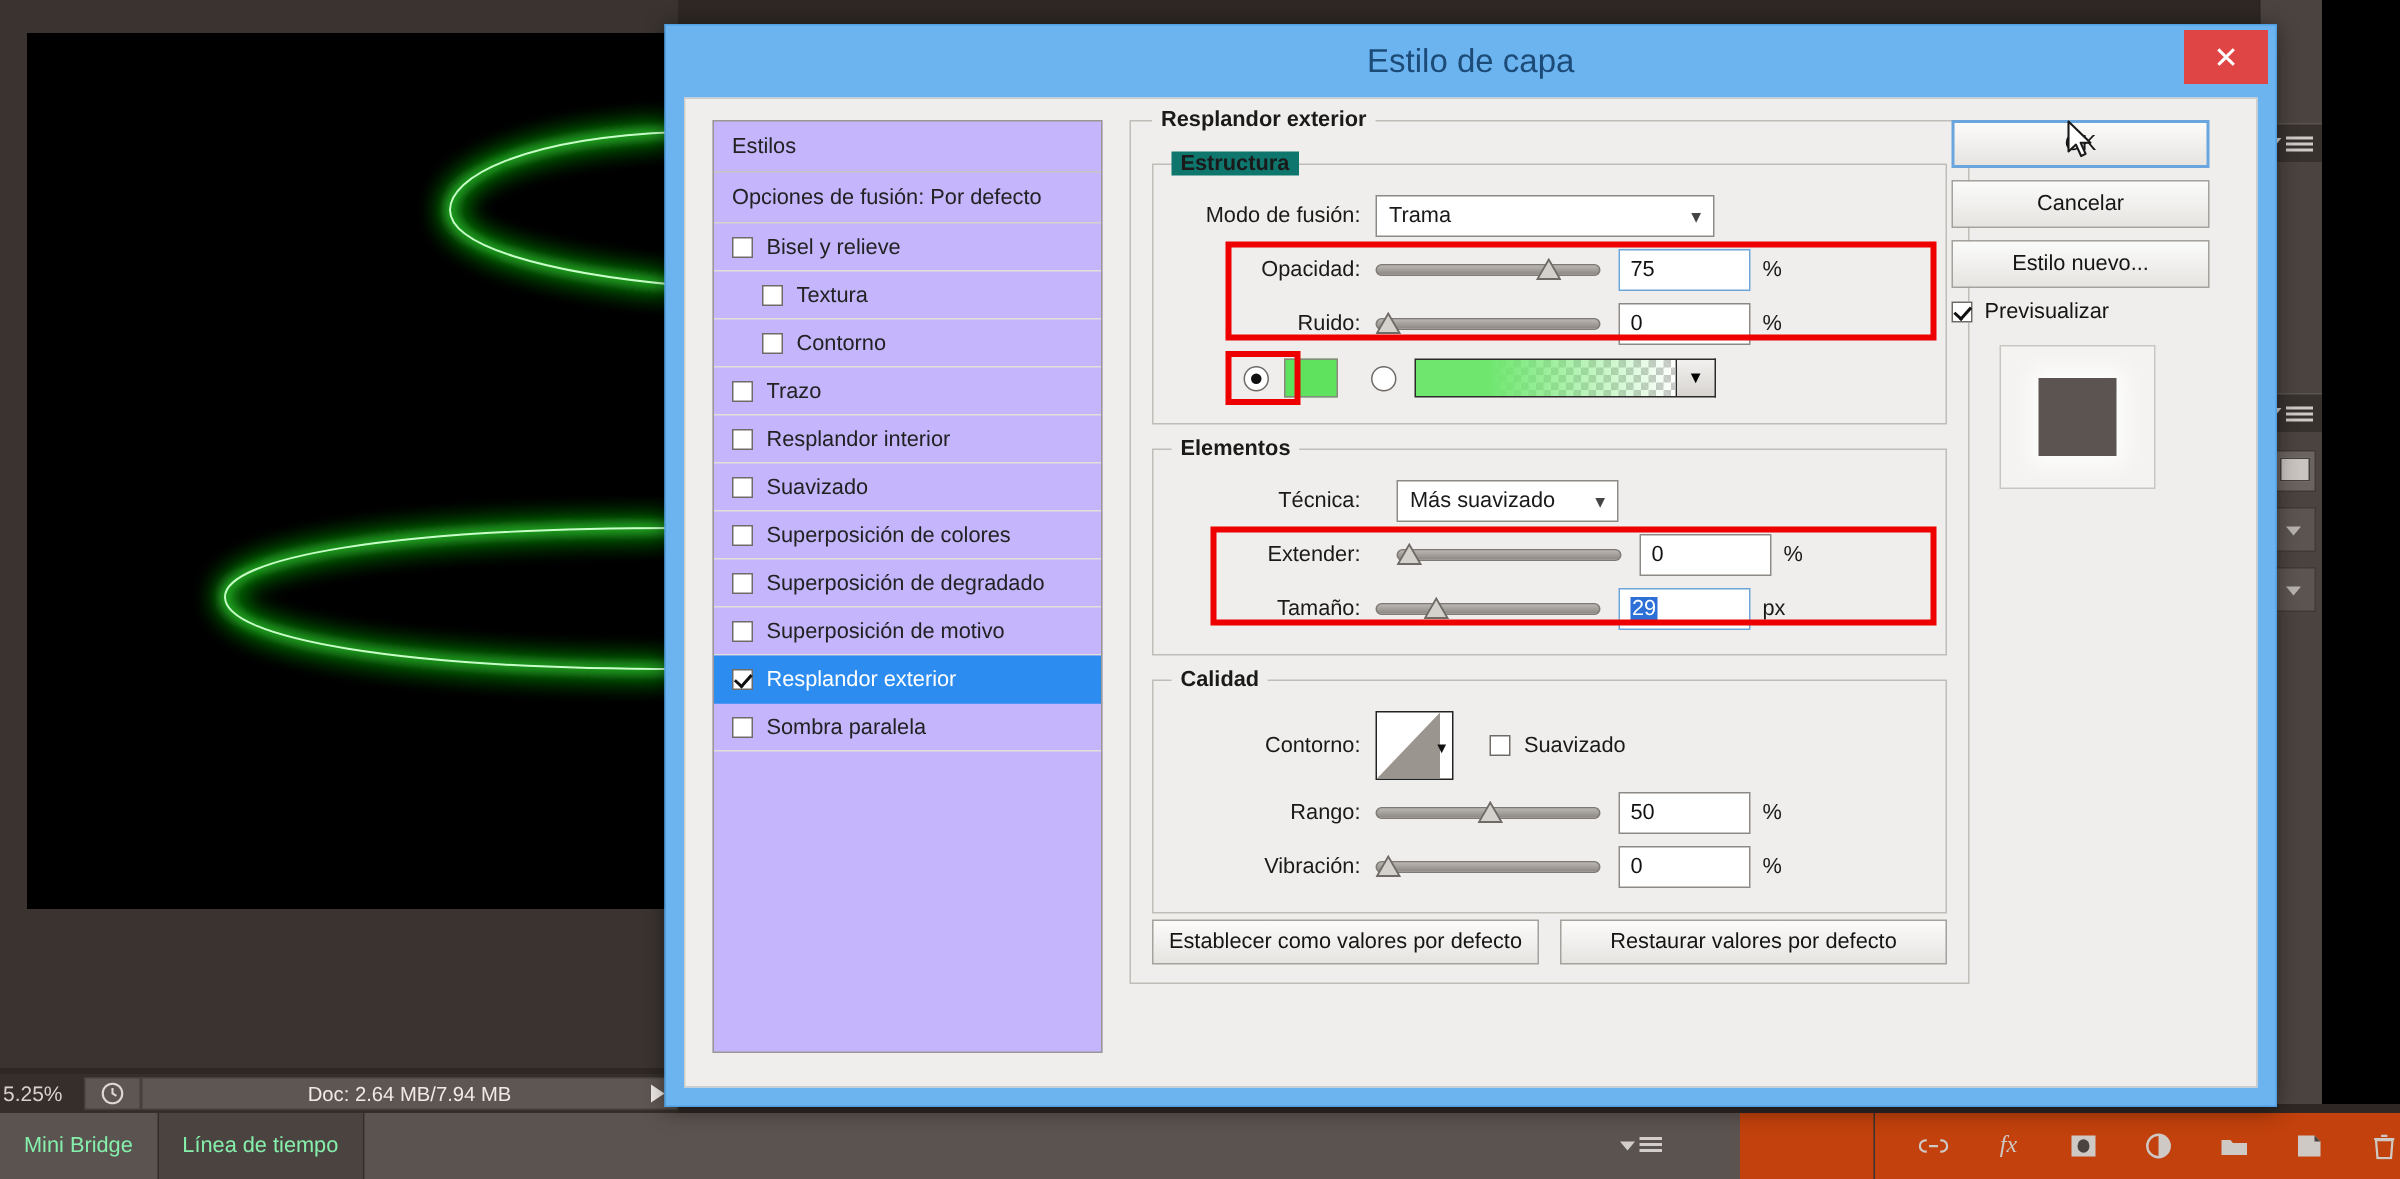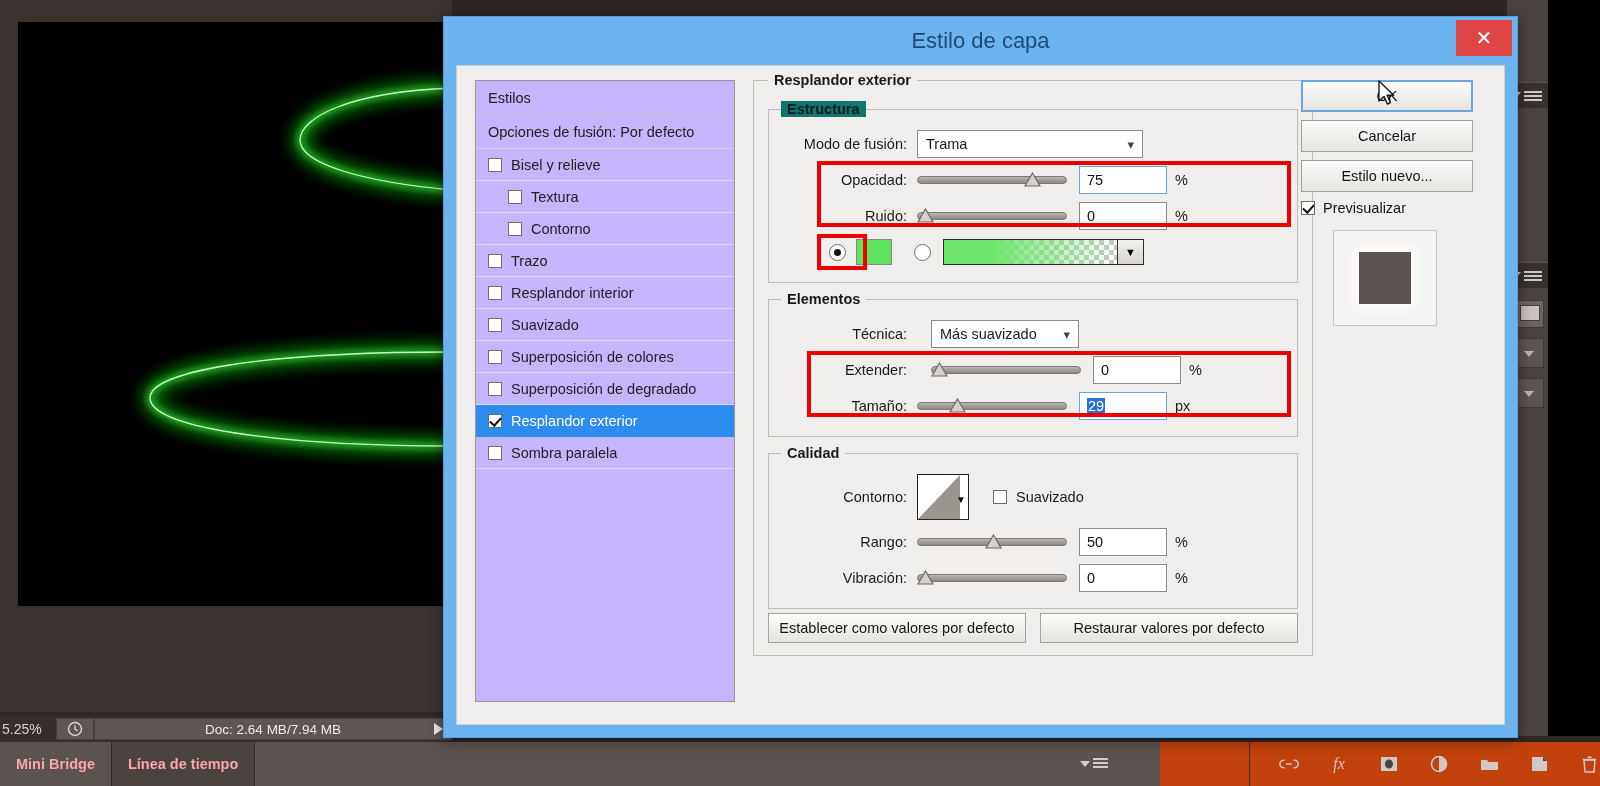--- a/index.html
+++ b/index.html
@@ -85,21 +85,21 @@
     width: 0; height: 0; border-top: 6px solid transparent;
     border-bottom: 6px solid transparent; border-left: 9px solid #efeae7;
   }
 
   .bottom-tabs {
     position: absolute; left: 0; bottom: 0; width: 1160px; height: 44px;
     background: #4b4340; display: flex; align-items: stretch;
   }
   .btab {
     display: flex; align-items: center; padding: 0 16px;
-    color: #fca5a5; font-size: 14.5px; font-weight: bold;
+    color: #86efac; font-size: 14.5px; font-weight: normal;
     border-right: 1px solid #332d2a;
   }
   .btab.active { background: #5b5350; }
   .btab-fill { flex: 1; background: #5b5350; position: relative; }
   .btab-fill .menu-ic {
     position: absolute; right: 52px; top: 50%; transform: translateY(-50%);
     display: flex; align-items: center; gap: 3px;
   }
   .btab-fill .menu-ic .tri {
     width: 0; height: 0; border-left: 5px solid transparent;
@@ -454,20 +454,24 @@
           <span>Suavizado</span>
         </div>
         <div class="sl-item">
           <span class="cb"></span>
           <span>Superposición de colores</span>
         </div>
         <div class="sl-item">
           <span class="cb"></span>
           <span>Superposición de degradado</span>
         </div>
+        <div class="sl-item">
+          <span class="cb"></span>
+          <span>Superposición de motivo</span>
+        </div>
         <div class="sl-item selected">
           <span class="cb checked"></span>
           <span>Resplandor exterior</span>
         </div>
         <div class="sl-item">
           <span class="cb"></span>
           <span>Sombra paralela</span>
         </div>
       </div>
 

